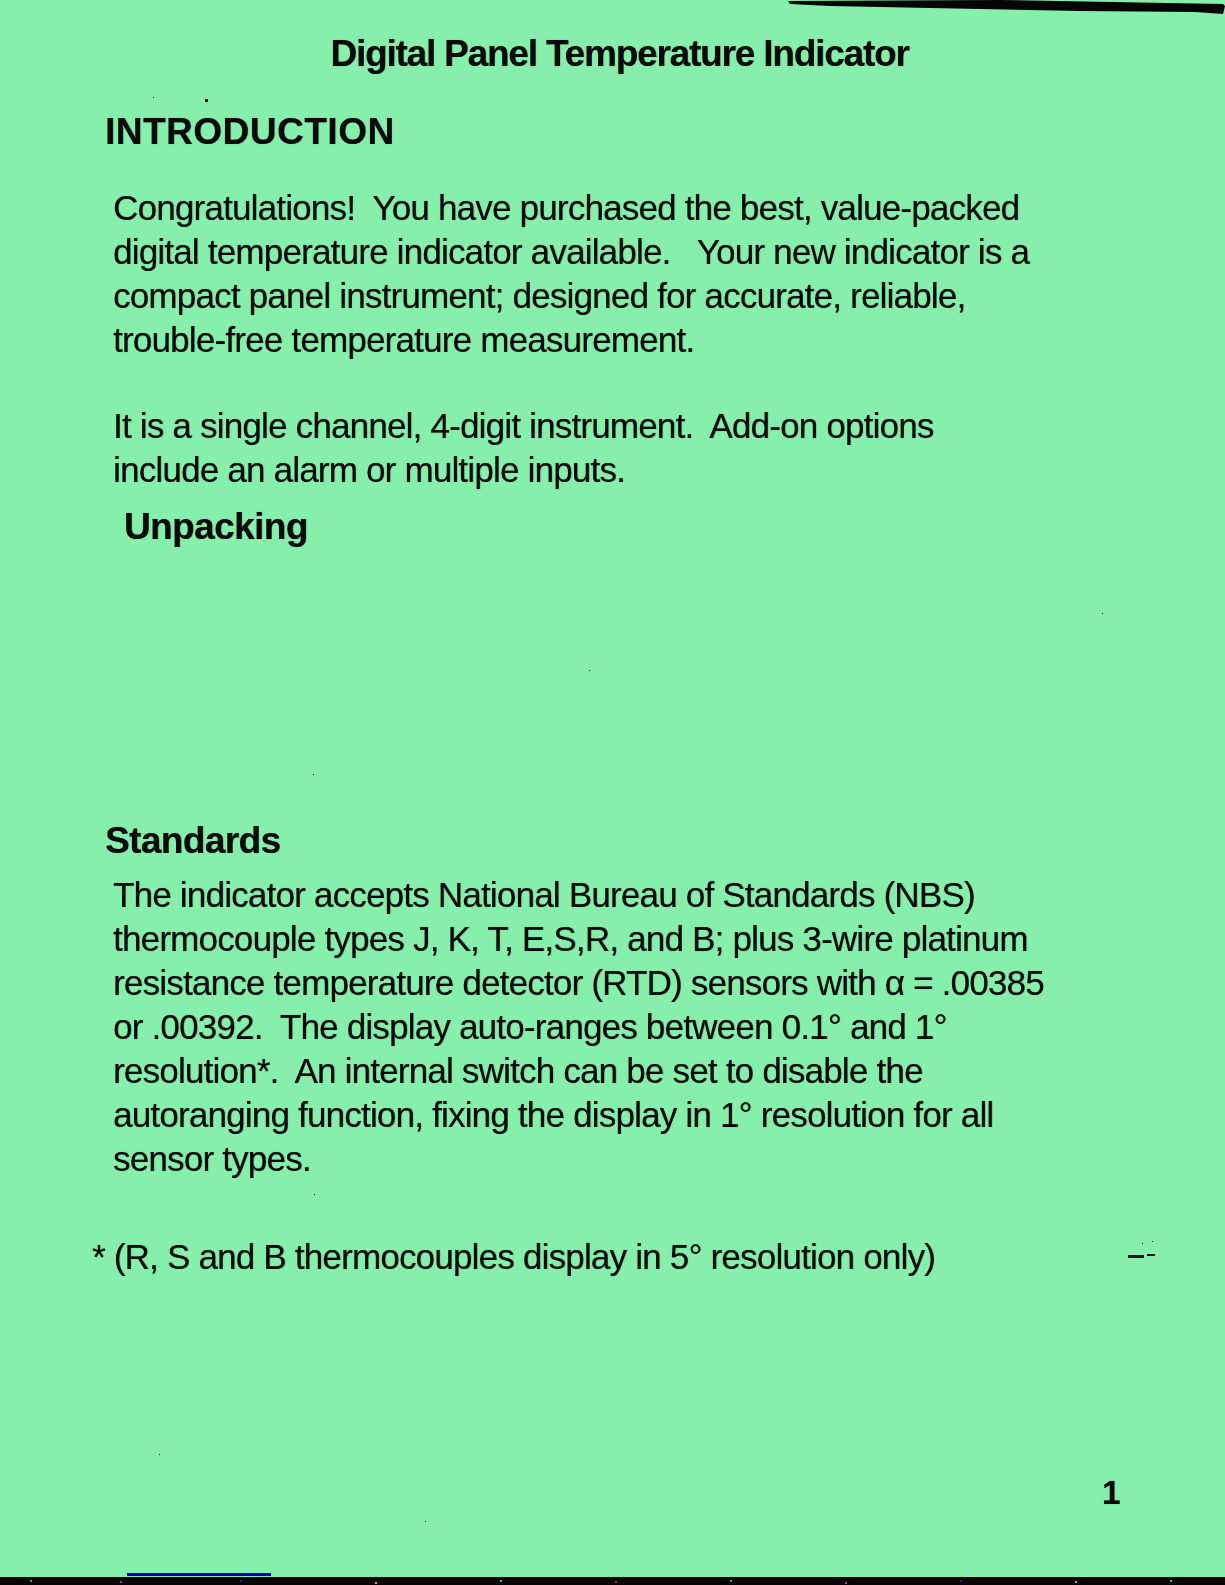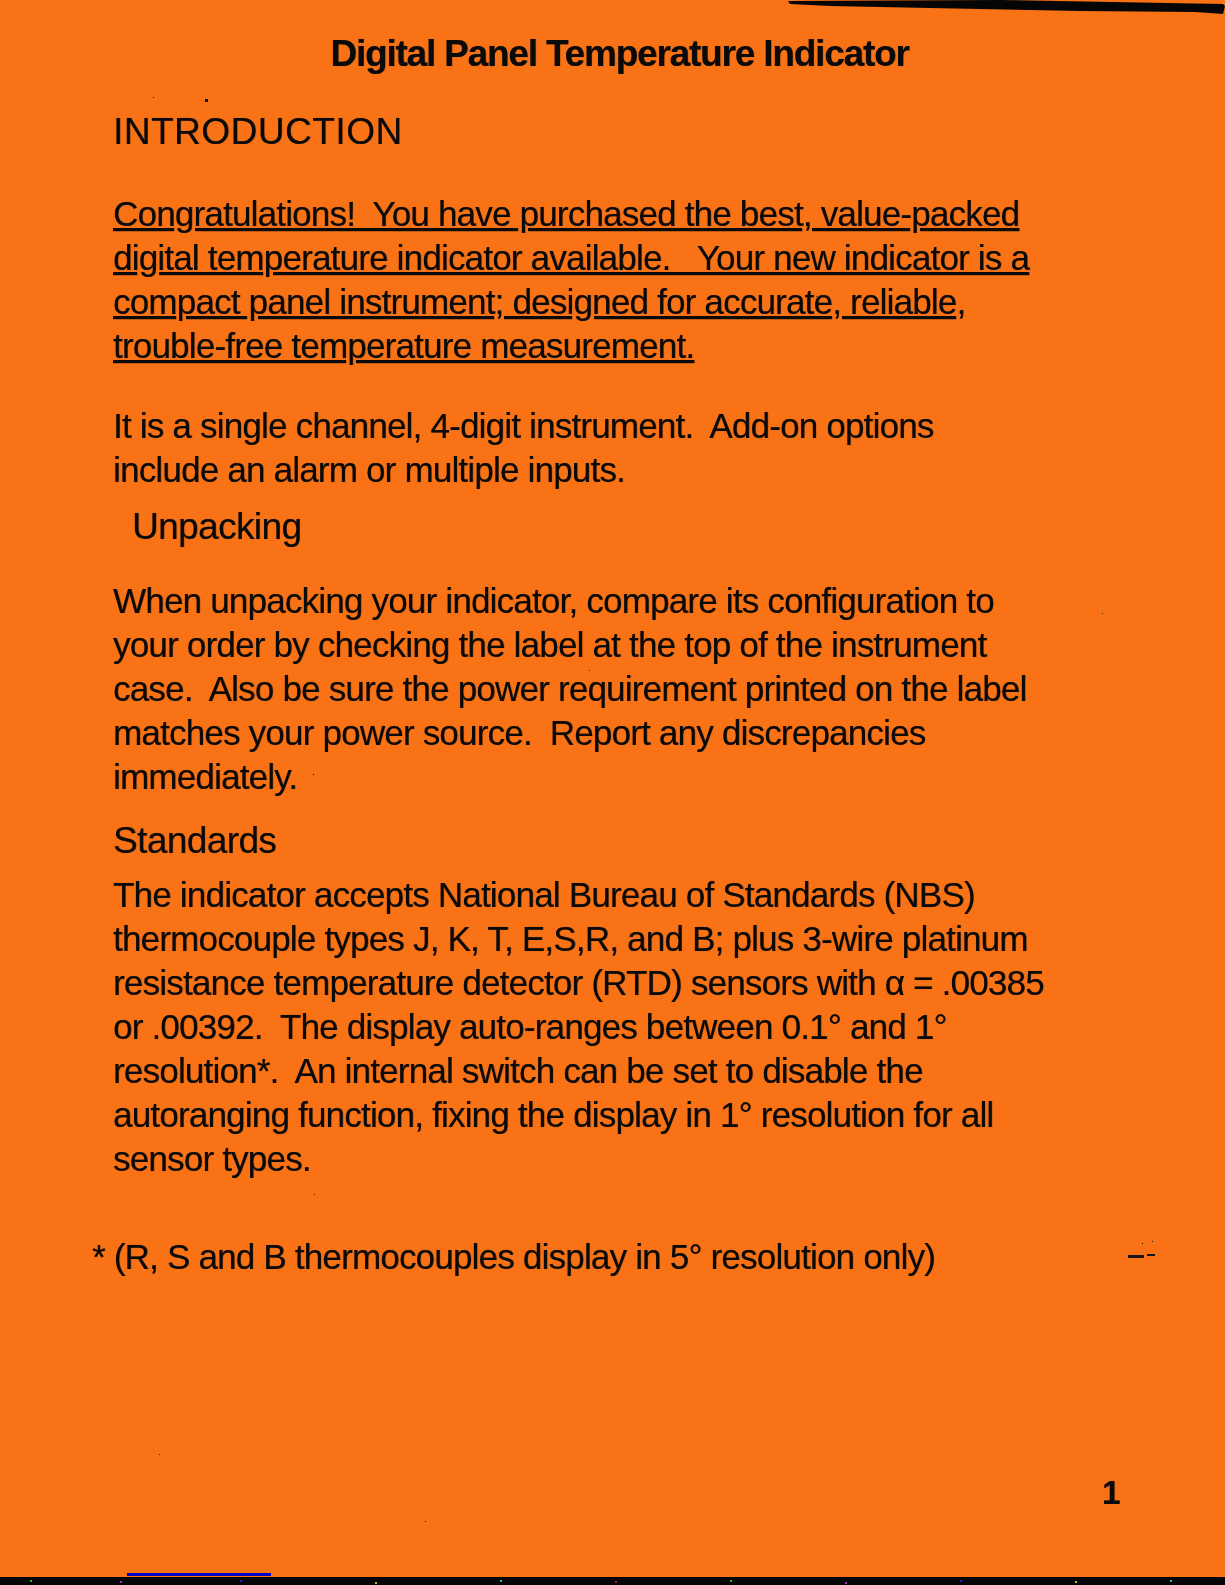--- a/index.html
+++ b/index.html
@@ -1,46 +1,46 @@
 <!DOCTYPE html>
 <html><head>
 <meta charset="utf-8">
 <style>
   html,body{margin:0;padding:0;background:#e8e8e8;}
   .page{
     position:relative;
     width:1225px;height:1585px;
-    background:#f97316;
+    background:#86efac;
     overflow:hidden;
     font-family:"Liberation Sans","DejaVu Sans",sans-serif;
     color:#0a0a0a;
   }
   .scanned{
     text-shadow:0.4px 0.4px 0.7px rgba(0,0,0,0.55);
     -webkit-font-smoothing:none;
   }
   .doc-title{
     position:absolute;top:33px;left:0;right:0;
     text-align:center;padding-left:14px;
     font-size:37px;font-weight:bold;letter-spacing:-1.2px;
   }
   .heading{
-    position:absolute;left:113px;
-    font-size:37px;font-weight:normal;letter-spacing:-0.6px;
+    position:absolute;left:105px;
+    font-size:37px;font-weight:bold;letter-spacing:-0.6px;
     white-space:nowrap;
   }
   .heading-introduction{top:111px;letter-spacing:0.5px;}
   .heading-unpacking{top:506px;margin-left:19px;}
   .heading-standards{top:820px;}
   .para{
     position:absolute;left:113px;
     font-size:35px;line-height:44px;letter-spacing:-0.8px;
     white-space:pre-wrap;
   }
-  .para-intro-1{top:192px;text-decoration:underline;}
+  .para-intro-1{top:186px;}
   .para-intro-2{top:384px;margin-top:20px;}
   .para-unpacking{top:579px;}
   .para-standards{top:873px;}
   .footnote{
     position:absolute;left:92px;top:1237px;
     font-size:35px;letter-spacing:-0.8px;white-space:pre-wrap;
   }
   .page-number{
     position:absolute;left:1102px;top:1474px;
     font-size:33px;font-weight:bold;letter-spacing:-1px;
@@ -87,25 +87,20 @@
   <div class="para para-intro-1 scanned">Congratulations!  You have purchased the best, value-packed
 digital temperature indicator available.   Your new indicator is a
 compact panel instrument; designed for accurate, reliable,
 trouble-free temperature measurement.</div>
 
   <div class="para para-intro-2 scanned">It is a single channel, 4-digit instrument.  Add-on options
 include an alarm or multiple inputs.</div>
 
   <div class="heading heading-unpacking scanned">Unpacking</div>
 
-  <div class="para para-unpacking scanned">When unpacking your indicator, compare its configuration to
-your order by checking the label at the top of the instrument
-case.  Also be sure the power requirement printed on the label
-matches your power source.  Report any discrepancies
-immediately.</div>
 
   <div class="heading heading-standards scanned">Standards</div>
 
   <div class="para para-standards scanned">The indicator accepts National Bureau of Standards (NBS)
 thermocouple types J, K, T, E,S,R, and B; plus 3-wire platinum
 resistance temperature detector (RTD) sensors with α = .00385
 or .00392.  The display auto-ranges between 0.1° and 1°
 resolution*.  An internal switch can be set to disable the
 autoranging function, fixing the display in 1° resolution for all
 sensor types.</div>

